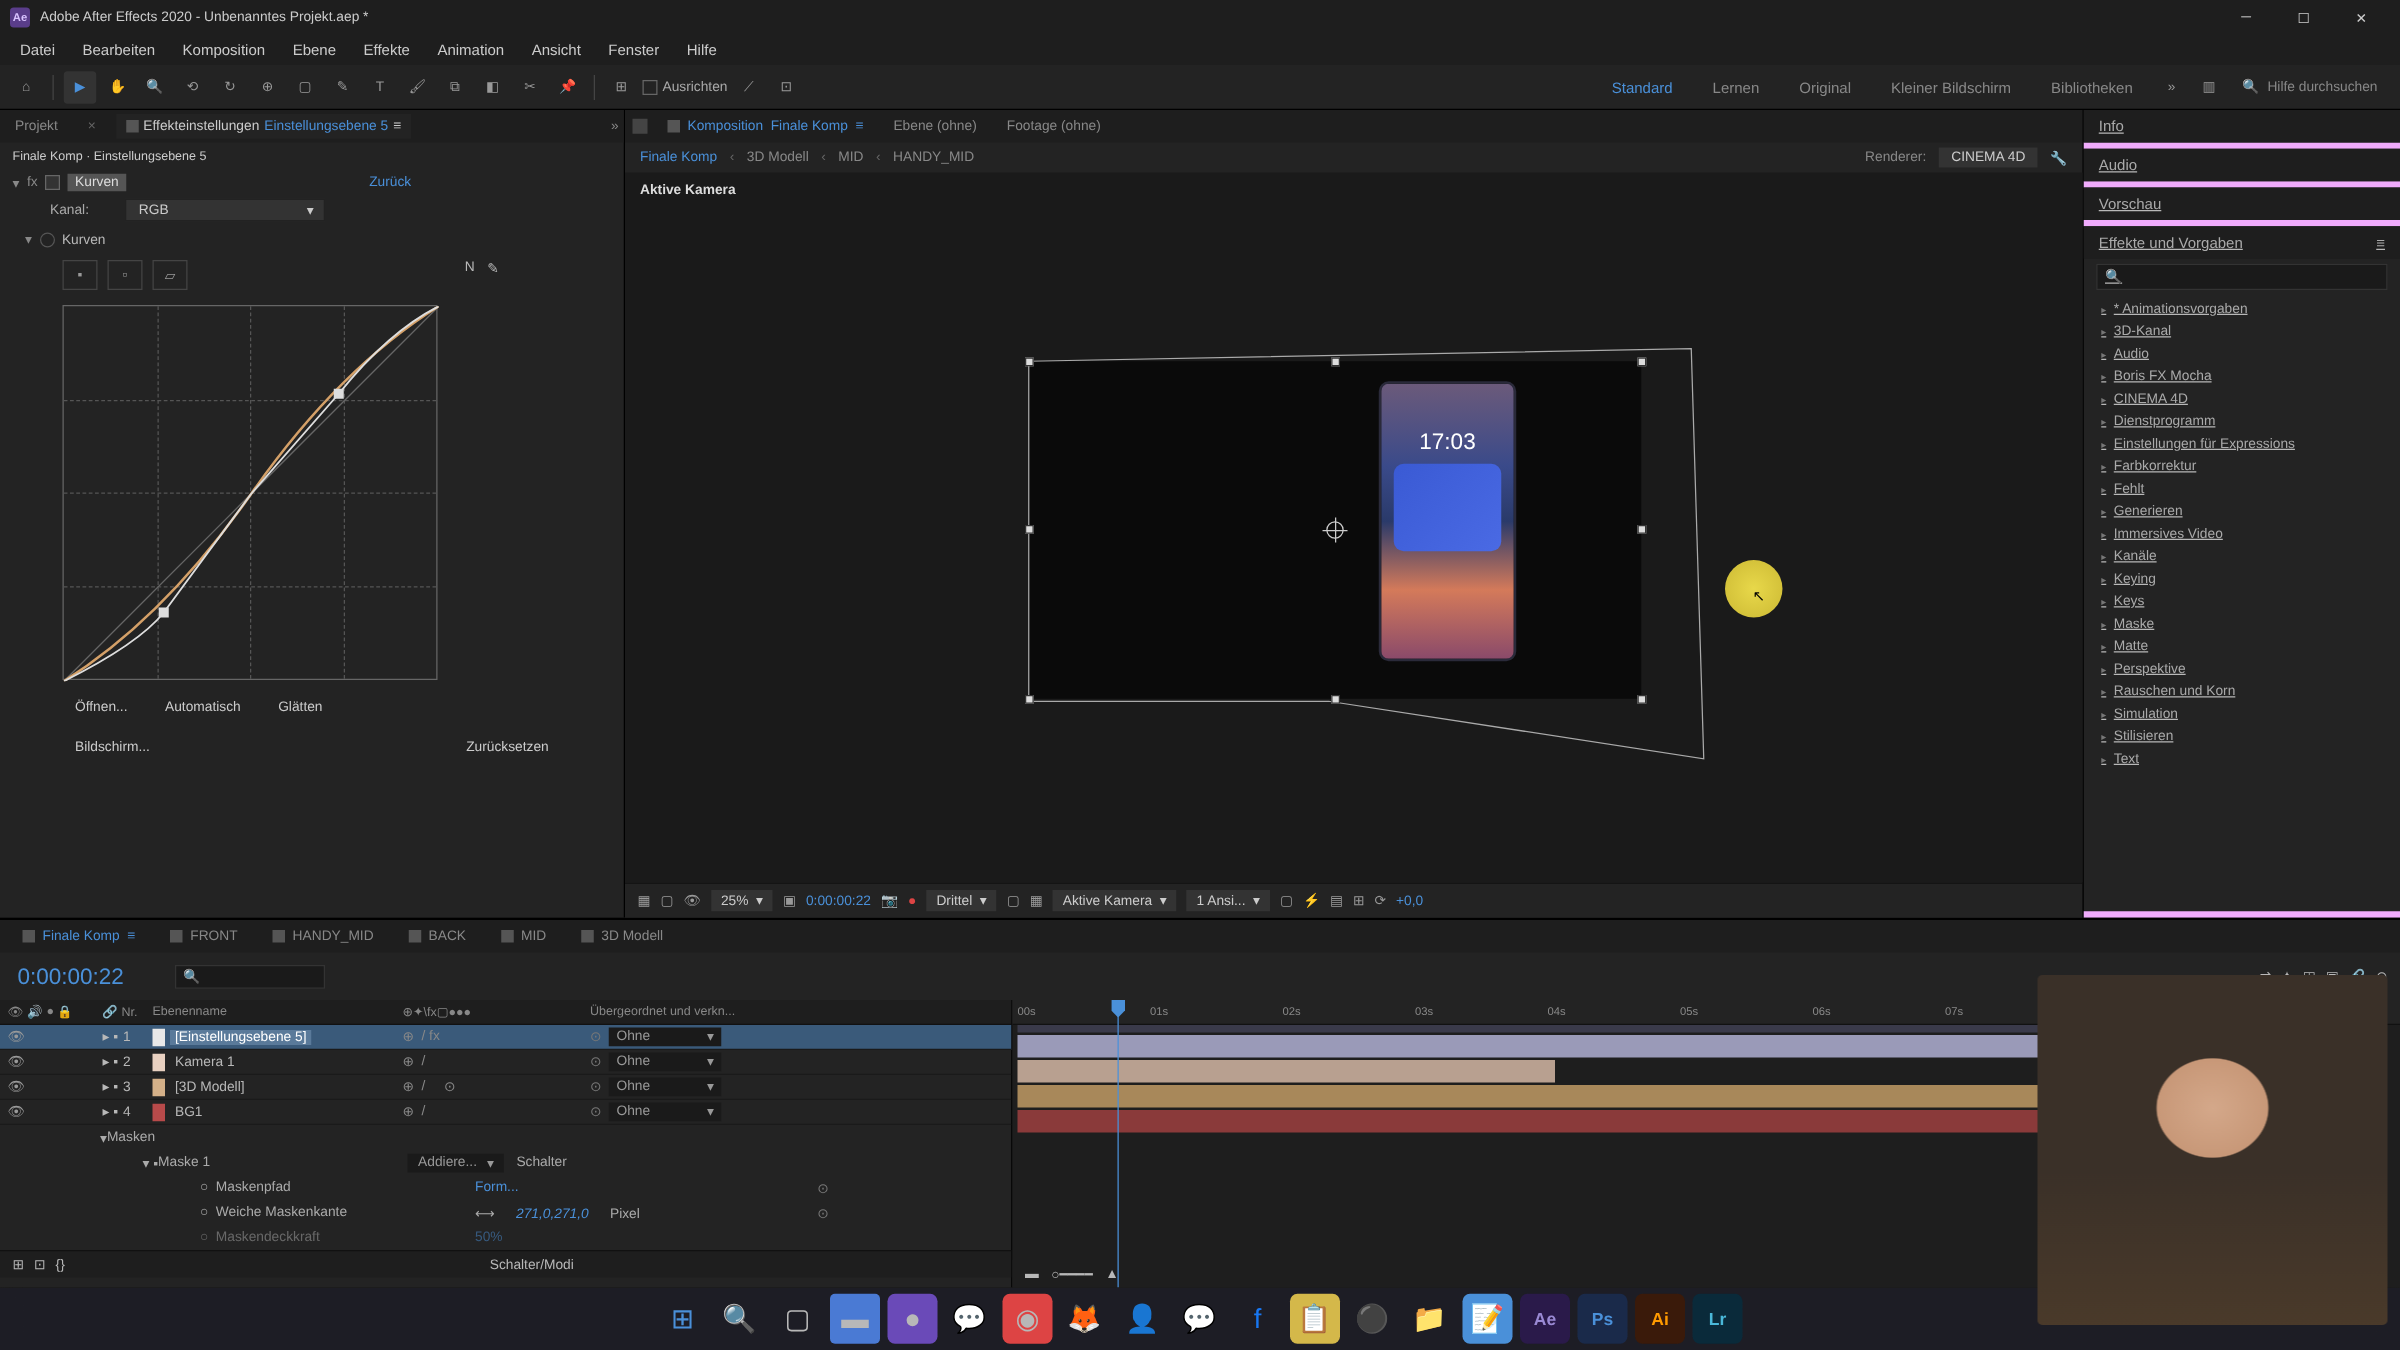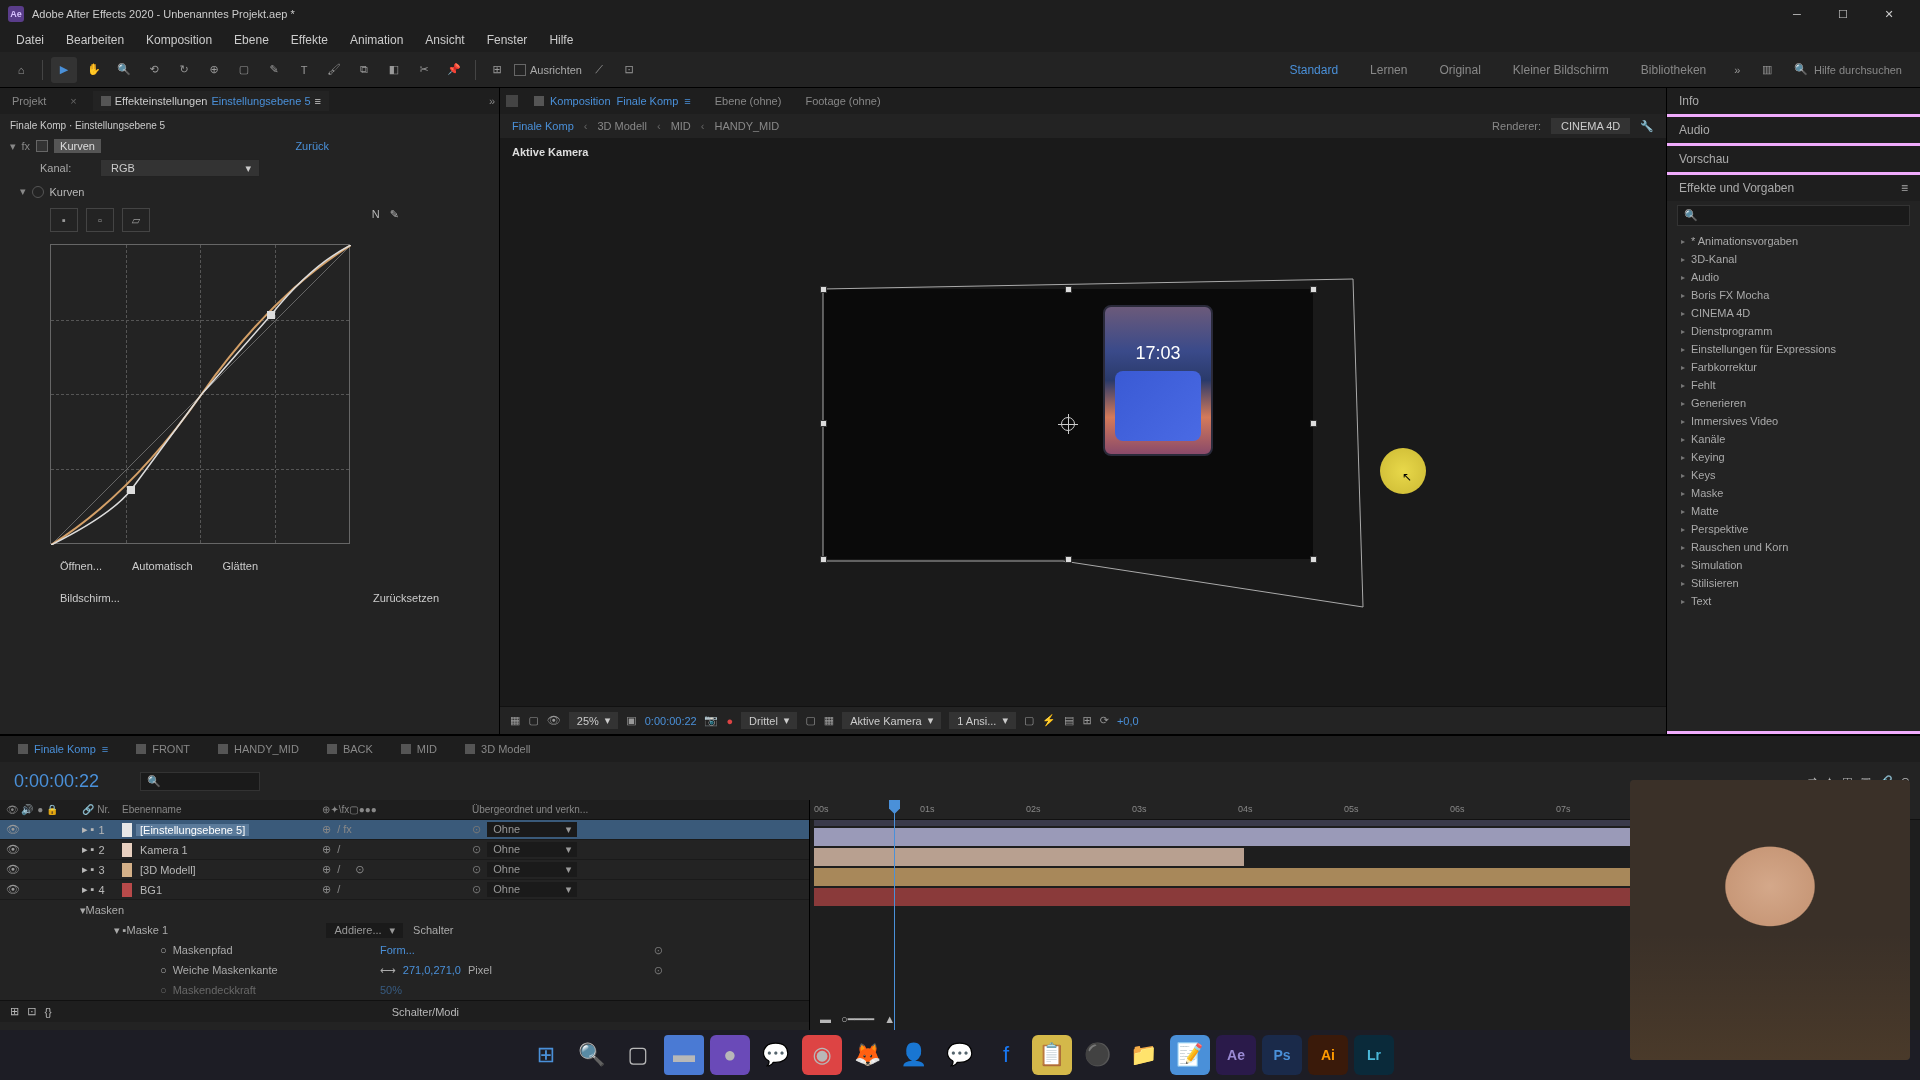--- a/index.html
+++ b/index.html
@@ -62,35 +62,35 @@
 .comp-breadcrumb { height: 24px; display: flex; align-items: center; padding: 0 12px; gap: 10px; font-size: 11px; }
 .bc-item { color: #4a90d9; }
 .bc-item.inactive { color: #888; }
 .bc-arrow { color: #666; }
 .renderer-label { margin-left: auto; color: #888; }
 .renderer-val { background: #333; padding: 2px 10px; color: #ccc; }
 .viewer { flex: 1; background: #1a1a1a; position: relative; display: flex; align-items: center; justify-content: center; }
 .active-camera-label { position: absolute; top: 8px; left: 12px; color: #ddd; font-size: 11px; font-weight: bold; }
 .comp-frame { width: 520px; height: 290px; position: relative; }
 .comp-black { position: absolute; left: 0; top: 12px; width: 490px; height: 270px; background: #0a0a0a; }
-.phone-img { position: absolute; left: 280px; top: 28px; width: 110px; height: 151px; background: linear-gradient(180deg, #6b5a7a 0%, #3a4a8a 30%, #2a3a6a 50%, #d47a5a 75%, #8a4a6a 100%); border-radius: 8px; border: 2px solid #2a2a3a; }
+.phone-img { position: absolute; left: 280px; top: 28px; width: 110px; height: 224px; background: linear-gradient(180deg, #6b5a7a 0%, #3a4a8a 30%, #2a3a6a 50%, #d47a5a 75%, #8a4a6a 100%); border-radius: 8px; border: 2px solid #2a2a3a; }
 .phone-time { position: absolute; top: 36px; left: 0; right: 0; text-align: center; color: #fff; font-size: 18px; font-weight: 300; }
 .selection-handle { position: absolute; width: 7px; height: 7px; background: #ddd; border: 1px solid #333; }
 .anchor-icon { position: absolute; width: 14px; height: 14px; border: 1px solid #ccc; border-radius: 50%; }
 .anchor-icon::before, .anchor-icon::after { content: ''; position: absolute; background: #ccc; }
 .anchor-icon::before { width: 1px; height: 20px; left: 50%; top: -4px; }
 .anchor-icon::after { height: 1px; width: 20px; top: 50%; left: -4px; }
 .cursor-highlight { position: absolute; width: 46px; height: 46px; background: radial-gradient(circle, #e8d84a 0%, #d4c23a 70%, transparent 100%); border-radius: 50%; }
 .viewer-controls { height: 28px; background: #232323; display: flex; align-items: center; padding: 0 10px; gap: 8px; border-top: 1px solid #111; }
 .vc-item { color: #999; font-size: 11px; }
 .vc-select { background: #333; padding: 2px 8px; color: #ccc; display: flex; align-items: center; gap: 6px; }
 
 
 .right-panel { width: 254px; background: #232323; border-left: 1px solid #000; display: flex; flex-direction: column; }
-.rp-section { border-bottom: 3px solid #f0abfc; }
+.rp-section { border-bottom: 5px solid #f0abfc; text-decoration: underline; }
 .rp-header { padding: 6px 12px; color: #aaa; font-size: 12px; background: #1e1e1e; display: flex; align-items: center; justify-content: space-between; }
 .rp-search { margin: 4px 10px; background: #1a1a1a; border: 1px solid #333; padding: 3px 6px; display: flex; align-items: center; gap: 4px; }
 .effects-list { padding: 2px 0; overflow: hidden; }
 .effect-cat { padding: 3px 14px; color: #aaa; font-size: 11px; display: flex; align-items: center; gap: 6px; }
 .effect-cat::before { content: '▸'; color: #777; font-size: 8px; }
 
 
 .timeline { height: 296px; background: #232323; border-top: 2px solid #000; display: flex; flex-direction: column; }
 .tl-tabs { height: 26px; background: #1e1e1e; display: flex; align-items: center; padding: 0 6px; gap: 4px; }
 .tl-tab { padding: 4px 12px; color: #888; font-size: 11px; display: flex; align-items: center; gap: 6px; }
@@ -605,21 +605,21 @@
           <span>Schalter</span>
         </div>
       </div>
       <div class="tl-prop indent3">
         <span class="prop-name">○ <span>Maskenpfad</span></span>
         <span class="prop-value">Form...</span>
         <span style="margin-left:auto;margin-right:140px;color:#777;">⊙</span>
       </div>
       <div class="tl-prop indent3">
         <span class="prop-name">○ <span>Weiche Maskenkante</span></span>
-        <span style="margin-left:20px;">⟷ <span class="prop-value" style="margin:4px;">271,0,271,0</span> <span>Pixel</span></span>
+        <span style="margin-left:20px;">⟷ <span class="prop-value" style="margin:14px;font-style:italic;">271,0,271,0</span> <span>Pixel</span></span>
         <span style="margin-left:auto;margin-right:140px;color:#777;">⊙</span>
       </div>
       <div class="tl-prop indent3" style="opacity:0.5;">
         <span class="prop-name">○ <span>Maskendeckkraft</span></span>
         <span class="prop-value">50%</span>
       </div>
       <div class="tl-footer">
         <span>⊞</span>
         <span style="margin-left:8px;">⊡</span>
         <span style="margin-left:8px;">{}</span>

